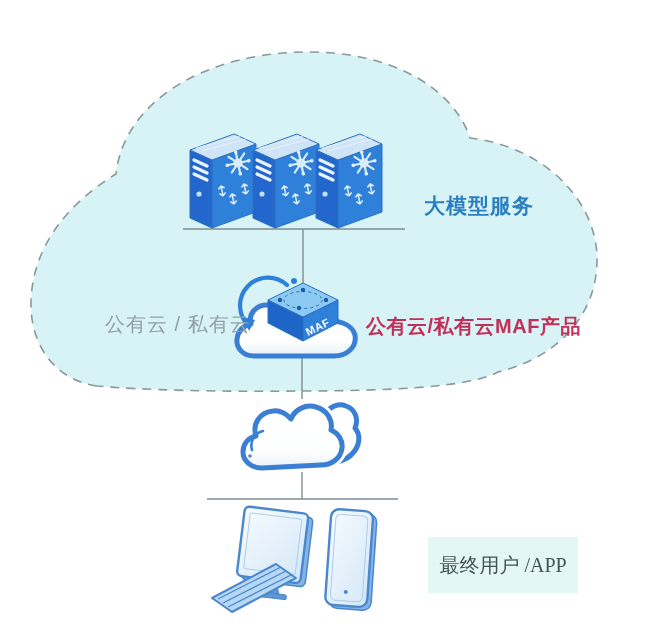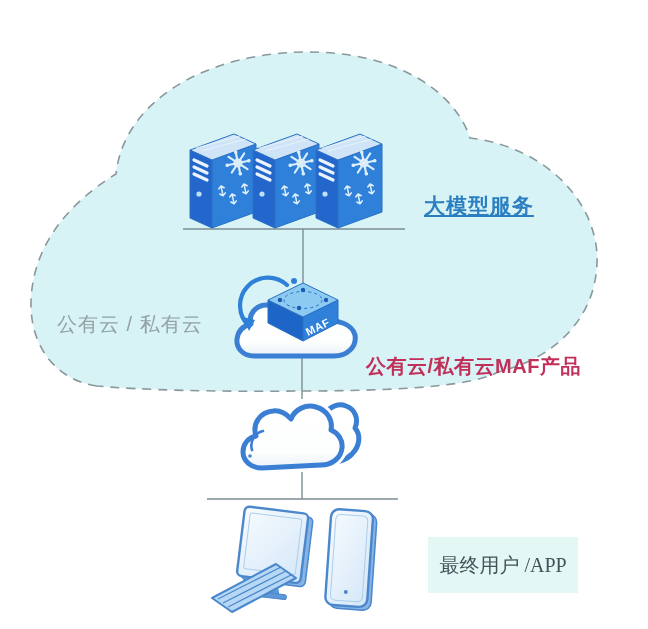--- a/index.html
+++ b/index.html
@@ -57,22 +57,22 @@
   .sync-head{fill:var(--server-right);}
   .device-front{fill:url(#screenGrad);stroke:var(--device-outline);stroke-width:2.4;}
   .device-side{fill:var(--device-side);stroke:var(--device-outline);stroke-width:1.5;}
   .device-inner{fill:none;stroke:#abcdec;stroke-width:1;}
   .kbd{fill:var(--keyboard-fill);stroke:var(--device-outline);stroke-width:2;
     stroke-linejoin:round;}
   .kbd-line{stroke:var(--device-outline);stroke-width:1.2;}
   .stand{fill:#5e97d6;stroke:var(--device-outline);stroke-width:1;}
   .home-dot{fill:var(--device-outline);}
   .label{position:absolute;white-space:nowrap;}
-  .label-blue{color:var(--label-blue);font-size:21px;font-weight:bold;letter-spacing:1px;text-decoration:underline;}
-  .label-gray{color:var(--label-gray);font-size:20px;font-weight:400;letter-spacing:1px;}
+  .label-blue{color:var(--label-blue);font-size:21px;font-weight:bold;letter-spacing:1px;}
+  .label-gray{color:var(--label-gray);font-size:20px;font-weight:400;letter-spacing:1px;margin-left:48px;}
   .label-red{color:var(--label-red);font-size:20px;font-weight:bold;letter-spacing:.5px;}
   .end-user-box{position:absolute;left:428px;top:537px;width:150px;height:56px;
     background:var(--end-user-bg);display:flex;align-items:center;justify-content:center;}
   .end-user-text{color:var(--label-dark);font-size:20px;
     font-family:"Liberation Serif", serif;white-space:nowrap;}
 </style>
 </head>
 <body>
 
 <div id="stage">
@@ -223,19 +223,19 @@
         <rect class="device-inner" x="333" y="515" width="32" height="86" rx="5"></rect>
         <circle class="home-dot" cx="348" cy="592" r="2"></circle>
       </g>
     </g>
   </svg>
 
   <div class="label label-blue" style="left:424px;top:192px;">大模型服务</div>
 
   <div class="label label-gray" style="left:57px;top:311px;">公有云 / 私有云</div>
 
-  <div class="label label-red" style="left:366px;top:313px;margin-top:40px;">公有云/私有云MAF产品</div>
+  <div class="label label-red" style="left:366px;top:313px;">公有云/私有云MAF产品</div>
 
   <div class="end-user-box">
     <span class="end-user-text">最终用户 /APP</span>
   </div>
 
 </div>
 
 </body></html>

